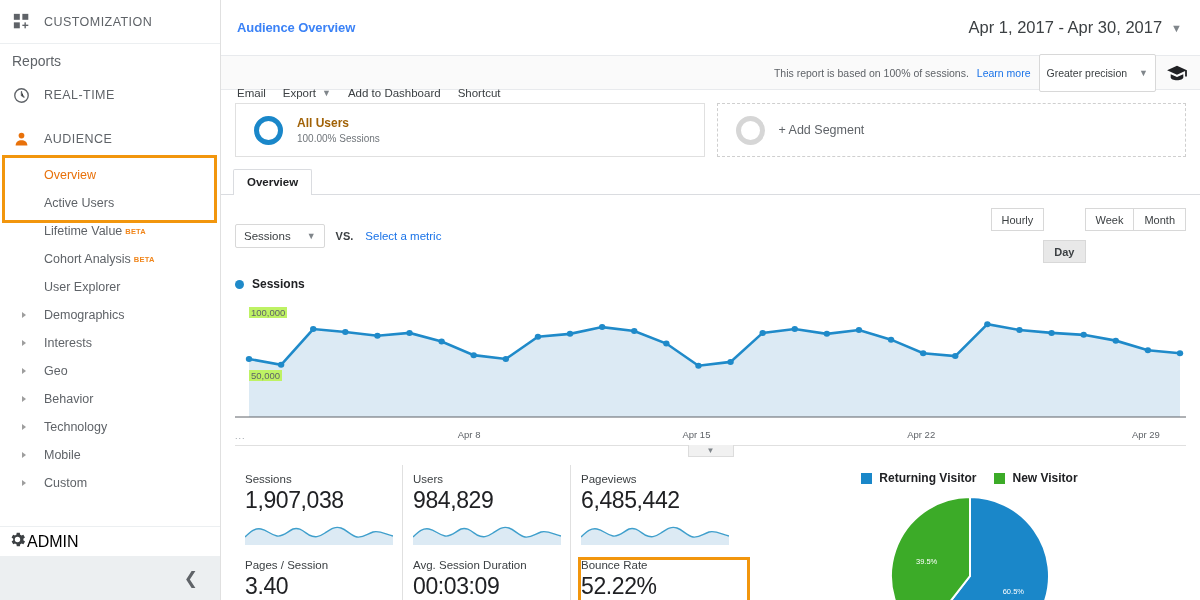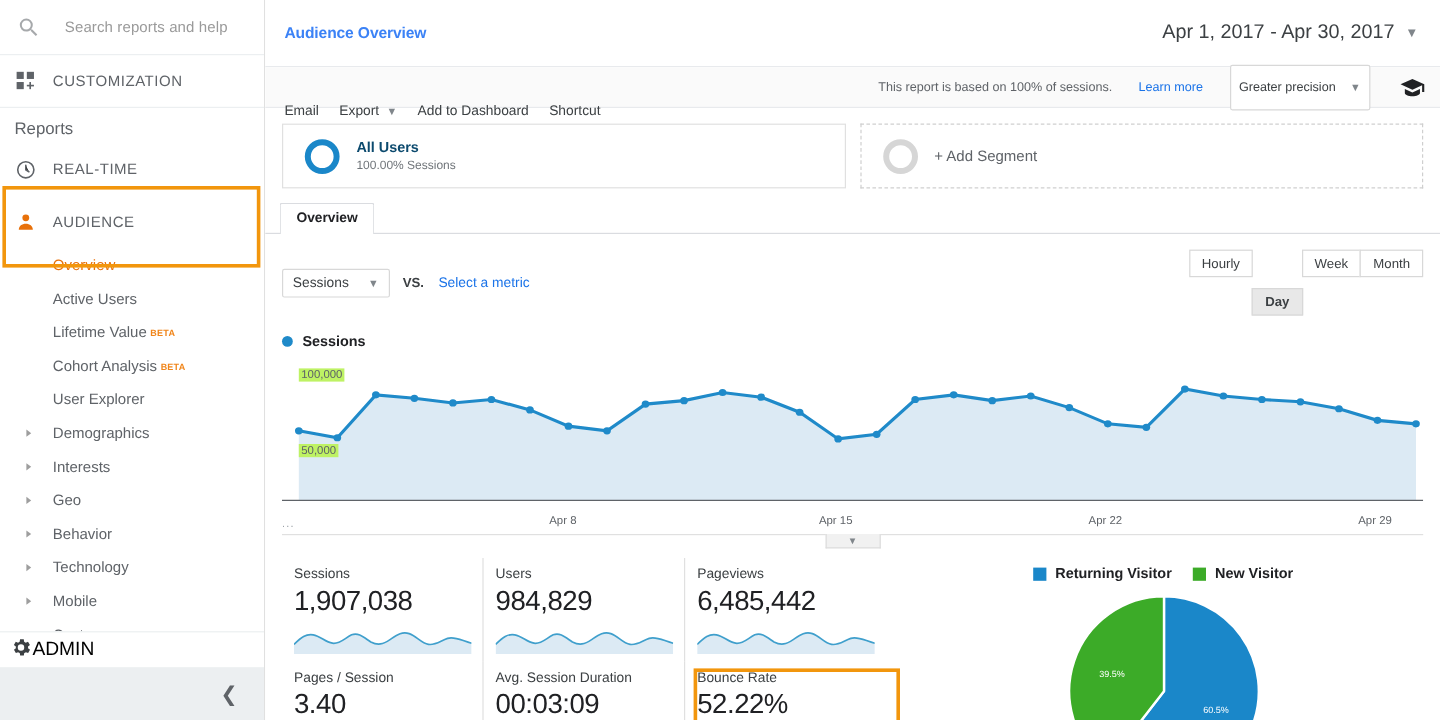--- a/index.html
+++ b/index.html
@@ -91,21 +91,21 @@
   .date-range .dd { margin-left: 9px; color: #80868b; font-size: 11px; }
 
   .action-bar {
     height: 34px; display: flex; align-items: center;
     justify-content: space-between; padding: 0 12px 0 16px;
     border-bottom: 1px solid #e8eaed; background: #fafafa;
   }
   .actions { display: flex; align-items: center; gap: 17px; }
   .action { font-size: 11.5px; color: #3c4043; display: flex; align-items: center; margin-top: 41px; }
   .action .dd { margin-left: 6px; color: #80868b; font-size: 9px; }
-  .right-note { display: flex; align-items: center; gap: 22px; }
+  .right-note { display: flex; align-items: center; gap: 8px; }
   .note-text { font-size: 10.5px; color: #5f6368; }
   .note-link { font-size: 10.5px; color: #1a73e8; }
   .precision-select {
     border: 1px solid #d8d8d8; background: #fff; border-radius: 2px;
     height: 38px; padding: 0 7px; font-size: 10.5px; color: #3c4043;
     display: flex; align-items: center;
   }
   .precision-select .dd { margin-left: 12px; color: #80868b; font-size: 9px; }
   .cap-icon { width: 22px; height: 18px; margin-left: 2px; }
 
@@ -115,21 +115,21 @@
     flex: 1; height: 54px; border: 1px solid #e0e0e0; background: #fff;
     display: flex; align-items: center; padding-left: 18px;
   }
   .seg-card.dashed { border: 1px dashed #cfcfcf; }
   .donut {
     width: 29px; height: 29px; border-radius: 50%;
     border: 5px solid #1a87c9; flex: 0 0 29px;
   }
   .donut.grey { border-color: #d6d6d6; }
   .seg-txt { margin-left: 14px; }
-  .seg-name { font-size: 12px; color: #0c4a6e; font-weight: bold; }
+  .seg-name { font-size: 12px; color: #a16207; font-weight: bold; }
   .seg-sub { font-size: 10px; color: #70757a; margin-top: 3px; }
   .seg-add { margin-left: 14px; font-size: 12.5px; color: #5f6368; }
 
   
   .tabs { display: flex; padding: 12px 0 0 12px; position: relative; }
   .tab {
     border: 1px solid #dadce0; border-bottom: none; background: #fff;
     padding: 6px 13px 7px 13px; font-size: 11.5px; color: #202124;
     font-weight: bold; border-radius: 2px 2px 0 0; position: relative; z-index: 2;
   }
@@ -214,28 +214,20 @@
   .pl-txt { margin-left: 7px; font-size: 12px; color: #202124; font-weight: bold; }
   .pie-svg { margin-top: 10px; }
 </style>
 </head>
 <body>
 
 <div class="app">
 
   <div class="sidebar">
 
-    <div class="search-row">
-      <span class="search-icon">
-        <svg viewBox="0 0 24 24" width="20" height="20">
-            <path fill="#5f6368" d="M15.5 14h-.79l-.28-.27A6.47 6.47 0 0016 9.5 6.5 6.5 0 109.5 16c1.61 0 3.09-.59 4.23-1.57l.27.28v.79l5 4.99L20.49 19l-4.99-5zm-6 0C7.01 14 5 11.99 5 9.5S7.01 5 9.5 5 14 7.01 14 9.5 11.99 14 9.5 14z"></path>
-          </svg>
-      </span>
-      <span class="search-placeholder">Search reports and help</span>
-    </div>
 
     <div class="nav-row nav-sep">
       <span class="ico">
         <svg viewBox="0 0 20 20" width="17" height="17">
           <rect x="1" y="1" width="7" height="7" fill="#5f6368"></rect>
           <rect x="11" y="1" width="7" height="7" fill="#5f6368"></rect>
           <rect x="1" y="11" width="7" height="7" fill="#5f6368"></rect>
           <rect x="13.5" y="11" width="1.6" height="7" fill="#5f6368"></rect>
           <rect x="11" y="13.7" width="7" height="1.6" fill="#5f6368"></rect>
         </svg>

